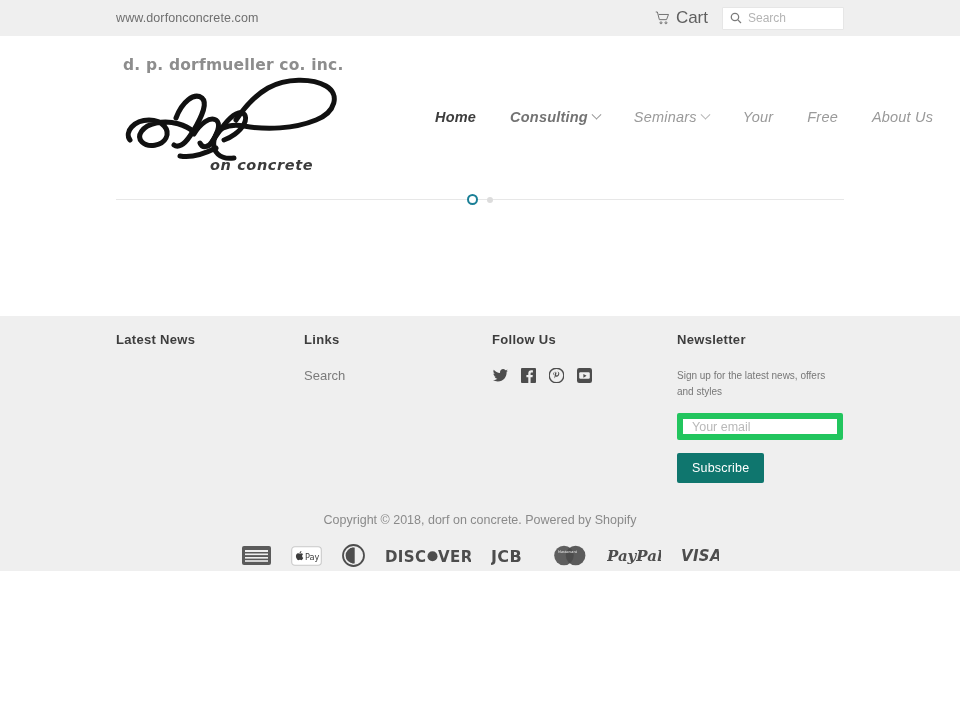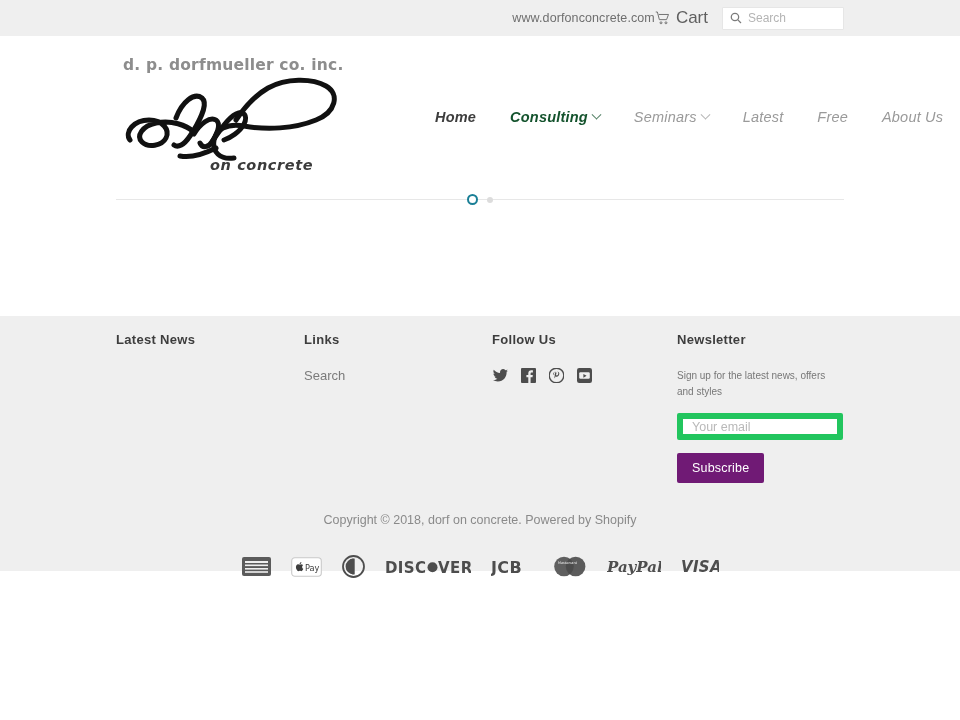--- a/index.html
+++ b/index.html
@@ -14,21 +14,21 @@
     -webkit-font-smoothing: antialiased;
   }
   .page { width: 960px; height: 720px; position: relative; overflow: hidden; background: #fff; }
 
   
   .topbar {
     height: 36px;
     background: #efefef;
     display: flex;
     align-items: center;
-    justify-content: flex-end;
+    justify-content: space-between;
     padding: 0 116px;
   }
   .site-url {
     font-size: 12.5px;
     color: #6f6f6f;
     letter-spacing: .1px;
   }
   .topbar-right {
     display: flex;
     align-items: center;
@@ -128,21 +128,21 @@
     text-decoration: none;
     padding: 6px 17px;
     letter-spacing: .2px;
     white-space: nowrap;
     display: flex;
     align-items: center;
     gap: 5px;
     font-style: italic;
   }
   .nav-item.strong { color: #3d3d3d; font-weight: bold; }
-  .nav-item.semi { color: #14532d; font-weight: bold; }
+  .nav-item.semi { color: #737373; font-weight: bold; }
   .caret {
     display: inline-block;
     width: 7px;
     height: 7px;
     border-right: 1.4px solid currentColor;
     border-bottom: 1.4px solid currentColor;
     transform: rotate(45deg) translate(-2px,-2px);
     opacity: .75;
   }
 
@@ -242,42 +242,42 @@
     padding: 0 9px;
     font-family: "Liberation Sans", sans-serif;
     font-size: 12.5px;
     color: #444;
     outline: none;
     display: block;
   }
   .email-field::placeholder { color: #b9b9b9; }
   .subscribe-btn {
     margin-top: 13px;
-    background: #701a75;
+    background: #0f766e;
     color: #ffffff;
     border: none;
     border-radius: 2px;
     font-family: "Liberation Sans", sans-serif;
     font-size: 12.5px;
     padding: 8px 15px;
     cursor: pointer;
     letter-spacing: .2px;
   }
   .copyright {
     text-align: center;
     font-size: 12.5px;
     color: #8a8a8a;
     margin-top: 30px;
   }
   .payments {
     display: flex;
     justify-content: center;
     align-items: center;
     gap: 20px;
-    margin-top: 28px;
+    margin-top: 17px;
     text-align: right;
   }
   .pay { display: block; line-height: 0; }
   .pay-label-text {
     font-family: "DejaVu Sans", sans-serif;
     font-weight: bold;
   }
   .below-footer { background: #ffffff; height: 135px; }
 </style>
 </head>
@@ -333,21 +333,21 @@
       </a>
       <a class="nav-item semi" href="#">
         <span>Consulting</span>
         <i class="caret"></i>
       </a>
       <a class="nav-item" href="#">
         <span>Seminars</span>
         <i class="caret"></i>
       </a>
       <a class="nav-item" href="#">
-        <span>Latest</span>
+        <span>Your</span>
       </a>
       <a class="nav-item" href="#">
         <span>Free</span>
       </a>
       <a class="nav-item" href="#">
         <span>About Us</span>
       </a>
     </nav>
   </div>
 

